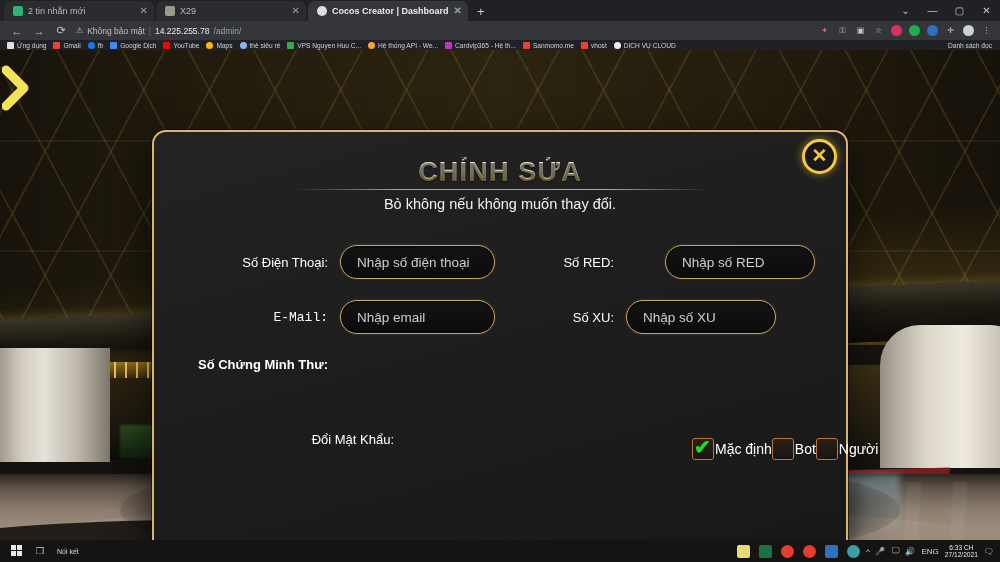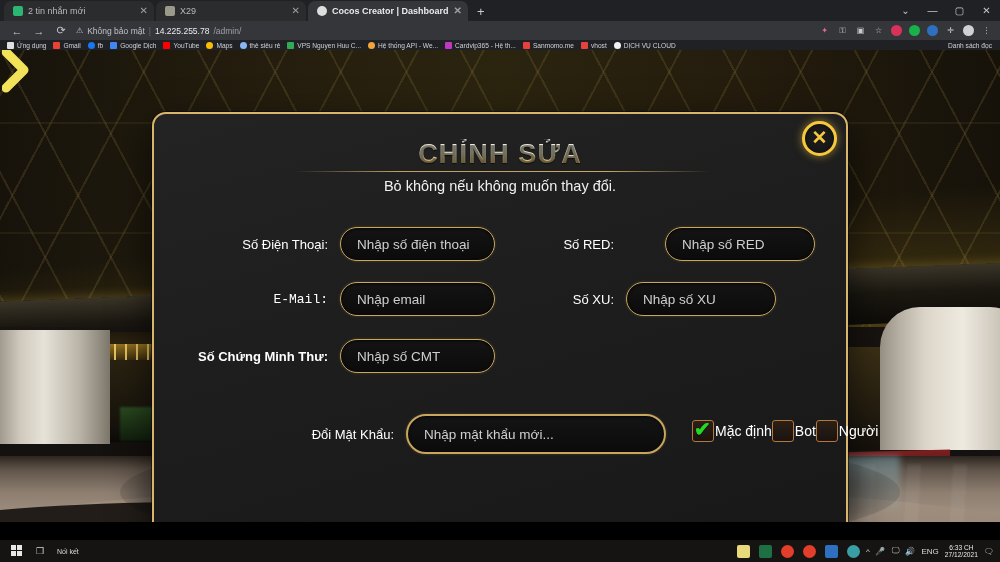--- a/index.html
+++ b/index.html
@@ -37,21 +37,21 @@
   .tbicons { display:flex; align-items:center; gap:7px; padding-right:2px; }
   .tbicons i { display:inline-block; width:11px; height:11px; border-radius:50%; font-style:normal;
                font-size:8px; line-height:11px; text-align:center; color:#c8cacd; }
 
   .bookmarks { height:10px; background:#202124; display:flex; align-items:center; padding:0 5px; gap:0; font-size:6.6px; color:#cfd2d5; }
   .bm { display:flex; align-items:center; gap:3px; padding:0 5px 0 2px; white-space:nowrap; }
   .bm .bmico { width:7px; height:7px; border-radius:1px; flex:0 0 auto; display:inline-block; }
   .bm-right { margin-left:auto; display:flex; align-items:center; gap:4px; padding-right:3px; }
 
   
-  .game { position:absolute; left:0; top:32px; width:1000px; height:490px; overflow:hidden; background:#0a0806; }
+  .game { position:absolute; left:0; top:50px; width:1000px; height:490px; overflow:hidden; background:#0a0806; }
   .bg-photo { position:absolute; inset:0; }
   .ceiling { position:absolute; left:0; top:0; width:1000px; height:310px;
     background:
       linear-gradient(175deg, rgba(30,24,10,0.0) 60%, rgba(120,98,26,0.55) 100%),
       linear-gradient(90deg,#17130b 0%, #241d0e 25%, #2b240f 50%, #241c0d 75%, #16120a 100%);
   }
   .diamond { position:absolute; left:-40px; top:-30px; width:1090px; height:340px; opacity:0.5;
     background-image:
       repeating-linear-gradient(62deg, transparent 0 56px, rgba(190,160,80,0.30) 56px 58px),
       repeating-linear-gradient(-62deg, transparent 0 56px, rgba(190,160,80,0.30) 56px 58px),
@@ -203,21 +203,20 @@
         <input class="finput" style="width: 155px; height: 34px;" placeholder="Nhập số điện thoại">
       </div>
 
       <div class="field" style="left:14px; top:168px; width:330px;">
         <div class="flabel" style="width:160px;font-family:Liberation Mono, monospace;">E-Mail:</div>
         <input class="finput" style="width: 155px; height: 34px;" placeholder="Nhập email">
       </div>
 
       <div class="field" style="left:14px; top:225px; width:330px;">
         <div class="flabel" style="width:160px;font-weight:bold;">Số Chứng Minh Thư:</div>
-        <input class="finput" style="width: 155px; height: 34px;" placeholder="Nhập số CMT">
       </div>
 
       <div class="field" style="left:370px; top:113px; width:320px;gap:39px;">
         <div class="flabel" style="width:90px;">Số RED:</div>
         <input class="finput" style="width: 150px; height: 34px;" placeholder="Nhập số RED">
       </div>
 
       <div class="field" style="left:370px; top:168px; width:320px;">
         <div class="flabel" style="width:90px;">Số XU:</div>
         <input class="finput" style="width: 150px; height: 34px;" placeholder="Nhập số XU">
@@ -233,21 +232,20 @@
           <div class="chklabel">Bot</div>
         </div>
         <div class="chkwrap">
           <div class="chkbox"></div>
           <div class="chklabel">Người</div>
         </div>
       </div>
 
       <div class="field" style="left:110px; top:300px; width:510px;">
         <div class="flabel" style="width:130px;">Đổi Mật Khẩu:</div>
-        <input class="finput" style="width: 260px; height: 40px; border-radius: 22px; border-width: 2px;" placeholder="Nhập mật khẩu mới...">
       </div>
 
     </div>
 
     <div class="closebtn">
       <span>✕</span>
     </div>
   </div>
 
   <div class="chrome">

